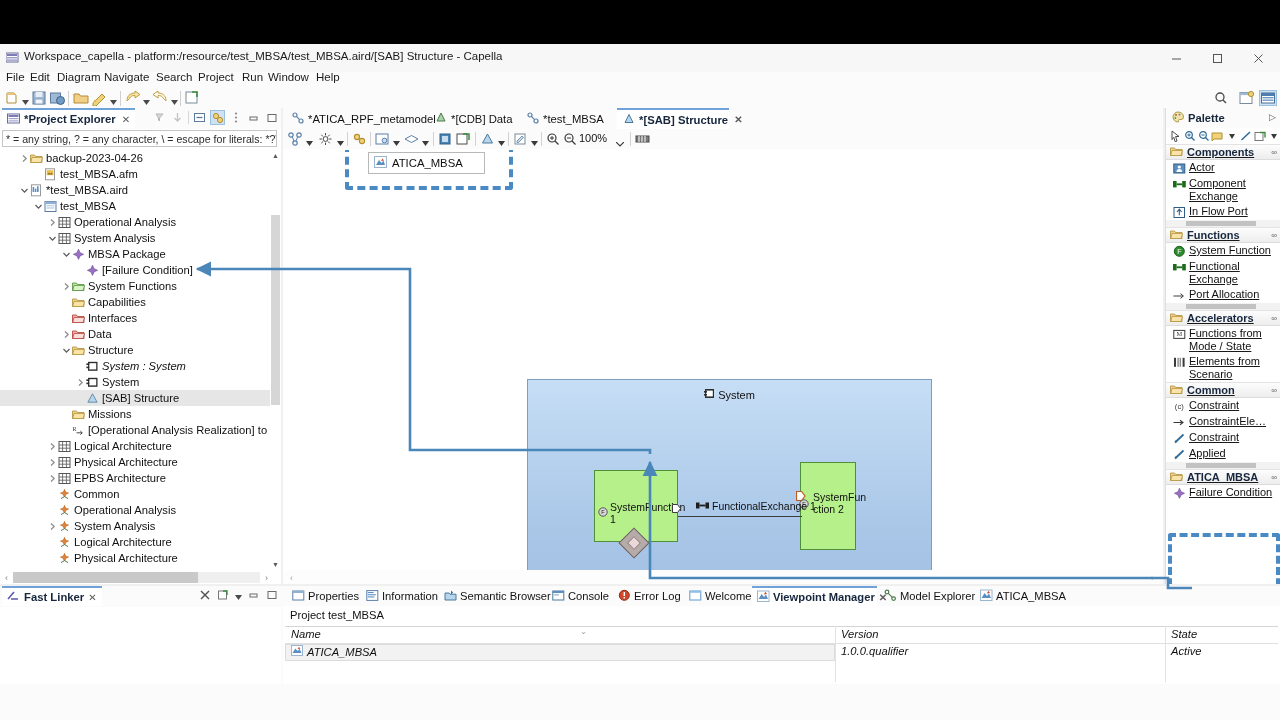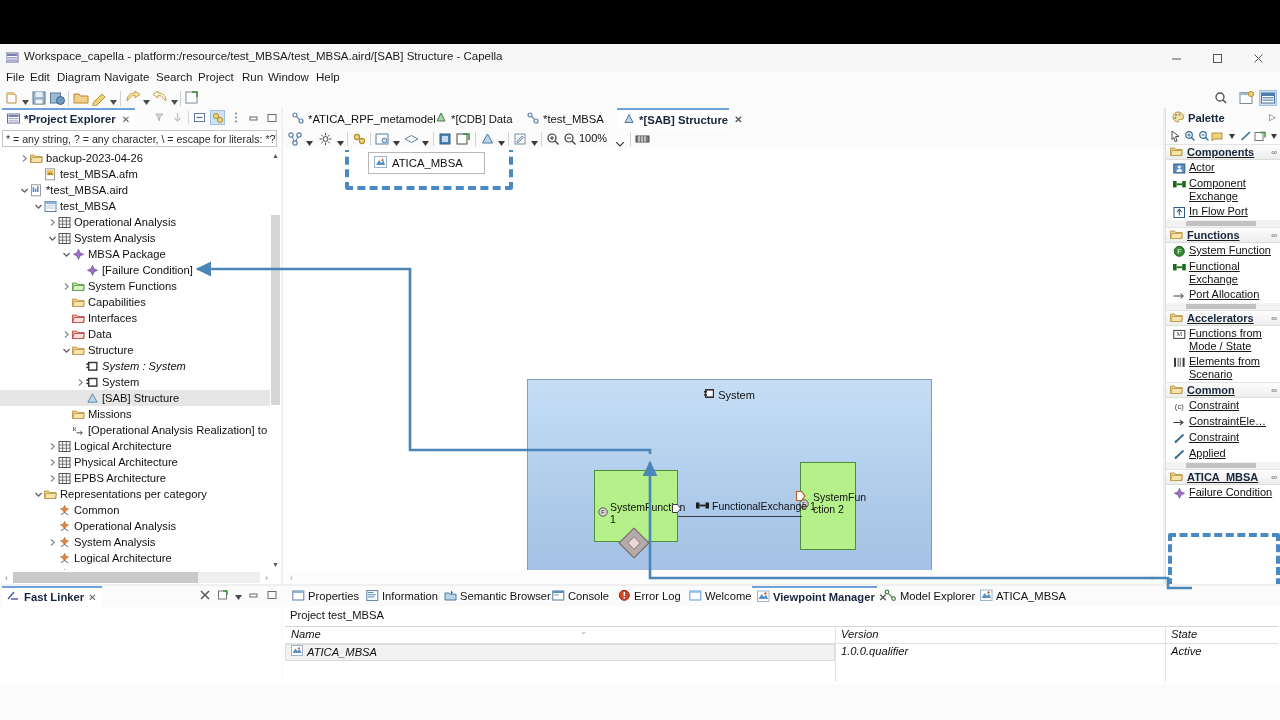--- a/index.html
+++ b/index.html
@@ -646,34 +646,20 @@
             <svg width="13" height="13" viewBox="0 0 13 13">
               <rect x="1" y="1.5" width="11" height="10" fill="#fff" stroke="#555"></rect>
               <line x1="1" y1="5" x2="12" y2="5" stroke="#555" stroke-width="0.8"></line>
               <line x1="1" y1="8.2" x2="12" y2="8.2" stroke="#555" stroke-width="0.8"></line>
               <line x1="4.6" y1="1.5" x2="4.6" y2="11.5" stroke="#555" stroke-width="0.8"></line>
               <line x1="8.4" y1="1.5" x2="8.4" y2="11.5" stroke="#555" stroke-width="0.8"></line>
             </svg>
           </span>
           <span class="tlabel">EPBS Architecture</span>
         </div>
-        <div class="trow" style="padding-left: 34px;">
-          <span class="arrow">
-            <svg width="9" height="9" viewBox="0 0 9 9">
-              <path d="M1.5 3l3 3.2L7.5 3" fill="none" stroke="#5a5a5a" stroke-width="1.2"></path>
-            </svg>
-          </span>
-          <span class="tico">
-            <svg width="13" height="13" viewBox="0 0 13 13">
-              <path d="M0.5 3h4l1 1.5H12v6H0.5z" fill="#f0cf86" stroke="#b08f3a" stroke-width="0.8"></path>
-              <path d="M2 5.5h10.5L11 10.5H0.8z" fill="#fae3a8" stroke="#b08f3a" stroke-width="0.7"></path>
-            </svg>
-          </span>
-          <span class="tlabel">Representations per category</span>
-        </div>
         <div class="trow" style="padding-left: 48px;">
           <span class="arrow"></span>
           <span class="tico">
             <svg width="13" height="13" viewBox="0 0 13 13">
               <path d="M6.5 1.4l1.2 2.8L10.5 5l-2.3 1.1L6.5 9 4.8 6.1 2.5 5l2.8-.8z" fill="#e0823a" stroke="#b05a1a" stroke-width="0.6"></path>
               <path d="M3 10.6l3.5-2 3.5 2" fill="none" stroke="#4a7a4a" stroke-width="1"></path>
             </svg>
           </span>
           <span class="tlabel">Common</span>
         </div>

